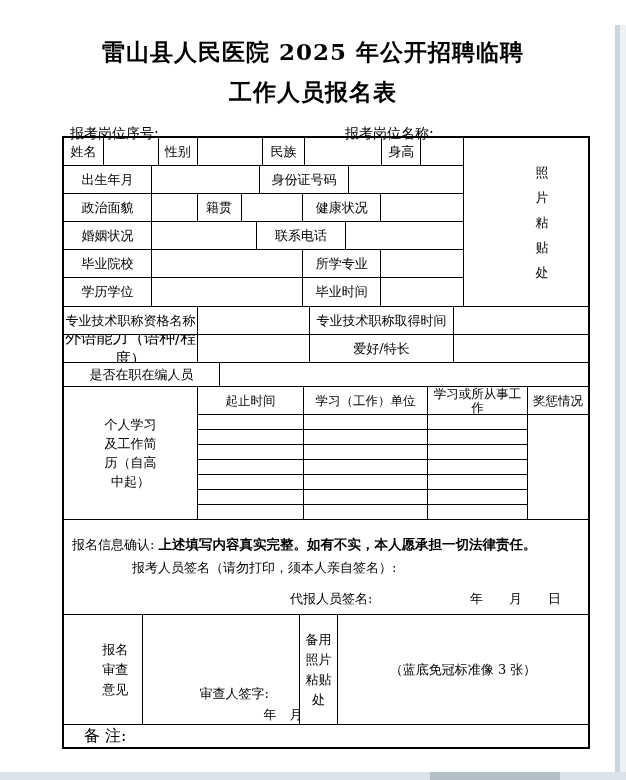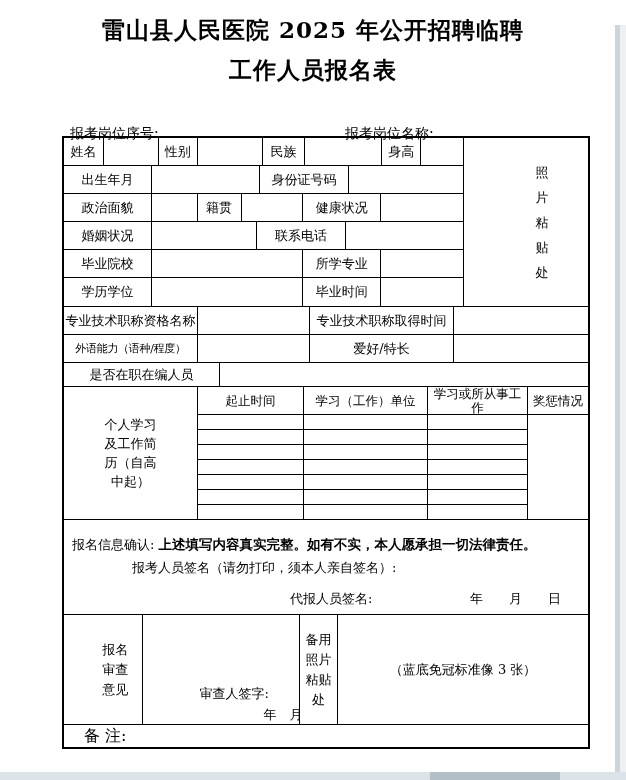--- a/index.html
+++ b/index.html
@@ -1,34 +1,34 @@
 <!DOCTYPE html>
 <html><head>
 <meta charset="utf-8">
 <style>
   html,body{margin:0;padding:0;background:#fff;}
   .page{position:relative;width:626px;height:780px;background:#ffffff;overflow:hidden;
         font-family:"DejaVu Serif","Liberation Serif",serif;color:#000;}
-  .title{position:absolute;left:0;top:10px;width:100%;text-align:center;
+  .title{position:absolute;left:0;top:32px;width:100%;text-align:center;
          font-weight:bold;font-size:23px;line-height:40px;letter-spacing:1px;}
   .hdr-label{position:absolute;top:125px;font-size:14px;}
   #lbl-seq{left:70px;}
   #lbl-name{left:345px;}
   .tbl{position:absolute;left:62px;top:136px;width:524px;border:2px solid #000;box-sizing:content-box;}
   .row{display:flex;border-bottom:1px solid #000;box-sizing:border-box;}
   .row:last-child{border-bottom:none;}
   .cell{border-right:1px solid #000;box-sizing:border-box;display:flex;align-items:center;
         justify-content:center;font-size:13px;text-align:center;overflow:hidden;}
   .cell.last{border-right:none;}
   .h28{height:28px;}
   .left-block{display:flex;flex-direction:column;width:400px;border-right:1px solid #000;box-sizing:border-box;}
   .photo-cell{width:124px;display:flex;align-items:center;justify-content:center;}
   .v-text{width:15px;word-break:break-all;line-height:25px;font-size:13px;text-align:center;}
   .v-text2{width:28px;word-break:break-all;line-height:20px;font-size:13px;text-align:center;}
-  .tight{font-size:11px;letter-spacing:-0.3px;}
+  .tight{font-size:16px;letter-spacing:-0.3px;}
   .resume-side{width:134px;border-right:1px solid #000;display:flex;align-items:center;justify-content:center;box-sizing:border-box;}
   .resume-side span{display:block;width:56px;word-break:break-all;font-size:13px;line-height:19px;text-align:center;}
   .resume-right{width:390px;display:flex;flex-direction:column;}
   .resume-hdr{display:flex;border-bottom:1px solid #000;height:28px;box-sizing:border-box;}
   .resume-hdr .cell{font-size:12.5px;line-height:14px;}
   .resume-body{display:flex;flex:1;}
   .resume-rows{width:330px;display:flex;flex-direction:column;}
   .r-row{display:flex;height:15px;border-bottom:1px solid #000;box-sizing:border-box;}
   .r-row:last-child{border-bottom:none;}
   .reward-merge{width:60px;border-left:0;box-sizing:border-box;}

